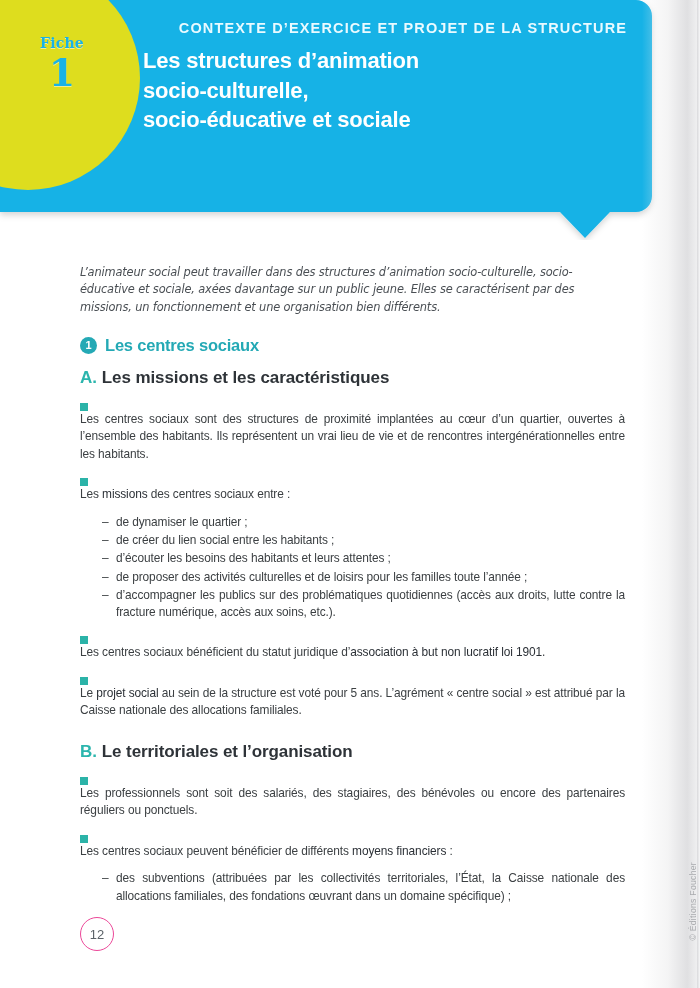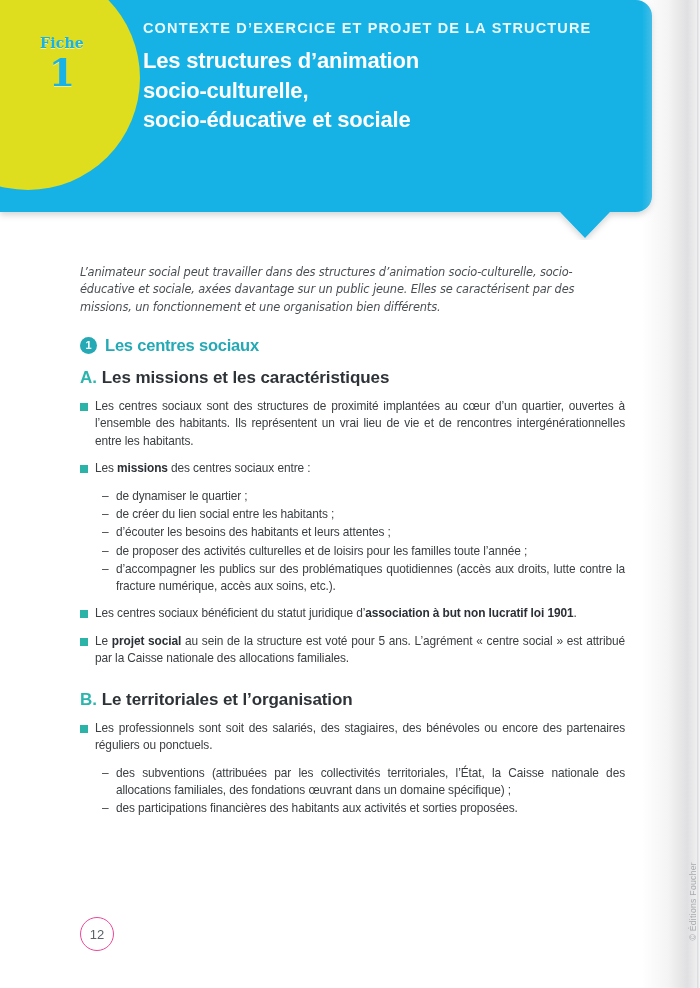--- a/index.html
+++ b/index.html
@@ -94,20 +94,21 @@
     width: 520px;
     z-index: 12;
   }
   .kicker {
     color: #eafaff;
     font-size: 14.5px;
     font-weight: bold;
     letter-spacing: 1.15px;
     line-height: 1.2;
     margin: 0 0 9px 0;
+    text-align: center;
   }
   .main-title {
     color: #ffffff;
     font-size: 22px;
     font-weight: bold;
     line-height: 1.34;
     letter-spacing: -0.2px;
     margin: 0;
   }
   .main-title span { display: block; }
@@ -168,38 +169,39 @@
   }
   .sub-head .letter {
     color: #2bb5ad;
     margin-right: 5px;
   }
   .sub-head.second { margin-top: 22px; }
 
   .bullet-para {
     display: flex;
     margin: 0 0 10px 0;
+    flex-direction: column;
   }
   .bullet-sq {
     width: 8px;
     height: 8px;
     background: #2bb3a8;
     flex: 0 0 auto;
     margin: 5px 7px 0 0;
   }
   .bullet-body {
     font-size: 11.9px;
     line-height: 1.47;
     color: #3c4043;
     text-align: justify;
     flex: 1 1 auto;
     letter-spacing: -0.1px;
   }
   .bullet-body.nojustify { text-align: left; }
-  .bullet-body b { font-weight: bold; color: #2b3036; }
+  .bullet-body b { font-weight: normal; color: #2b3036; }
 
   .dash-list {
     list-style: none;
     margin: 2px 0 10px 0;
     padding: 0 0 0 22px;
   }
   .dash-list li {
     position: relative;
     font-size: 11.9px;
     line-height: 1.45;
@@ -326,24 +328,27 @@
 
     <h2 class="sub-head second">
       <span class="letter">B.</span><span>Le territoriales et l’organisation</span>
     </h2>
 
     <div class="bullet-para">
       <span class="bullet-sq"></span>
       <span class="bullet-body">Les professionnels sont soit des salariés, des stagiaires, des bénévoles ou encore des partenaires réguliers ou ponctuels.</span>
     </div>
 
+    <div class="bullet-para">
+      <span class="bullet-sq"></span>
+      <span class="bullet-body nojustify"><span>Les centres sociaux peuvent bénéficier de différents </span><b>moyens financiers</b><span> :</span></span>
+    </div>
 
     <ul class="dash-list">
       <li class="justified">des subventions (attribuées par les collectivités territoriales, l’État, la Caisse nationale des allocations familiales, des fondations œuvrant dans un domaine spécifique) ;</li>
-      <li>des participations financières des habitants aux activités et sorties proposées.</li>
     </ul>
 
   </div>
 
   <div class="page-number">12</div>
   <div class="credit">© Éditions Foucher</div>
 
   <div class="page-edge-shadow"></div>
   <div class="page-edge-line"></div>
 

